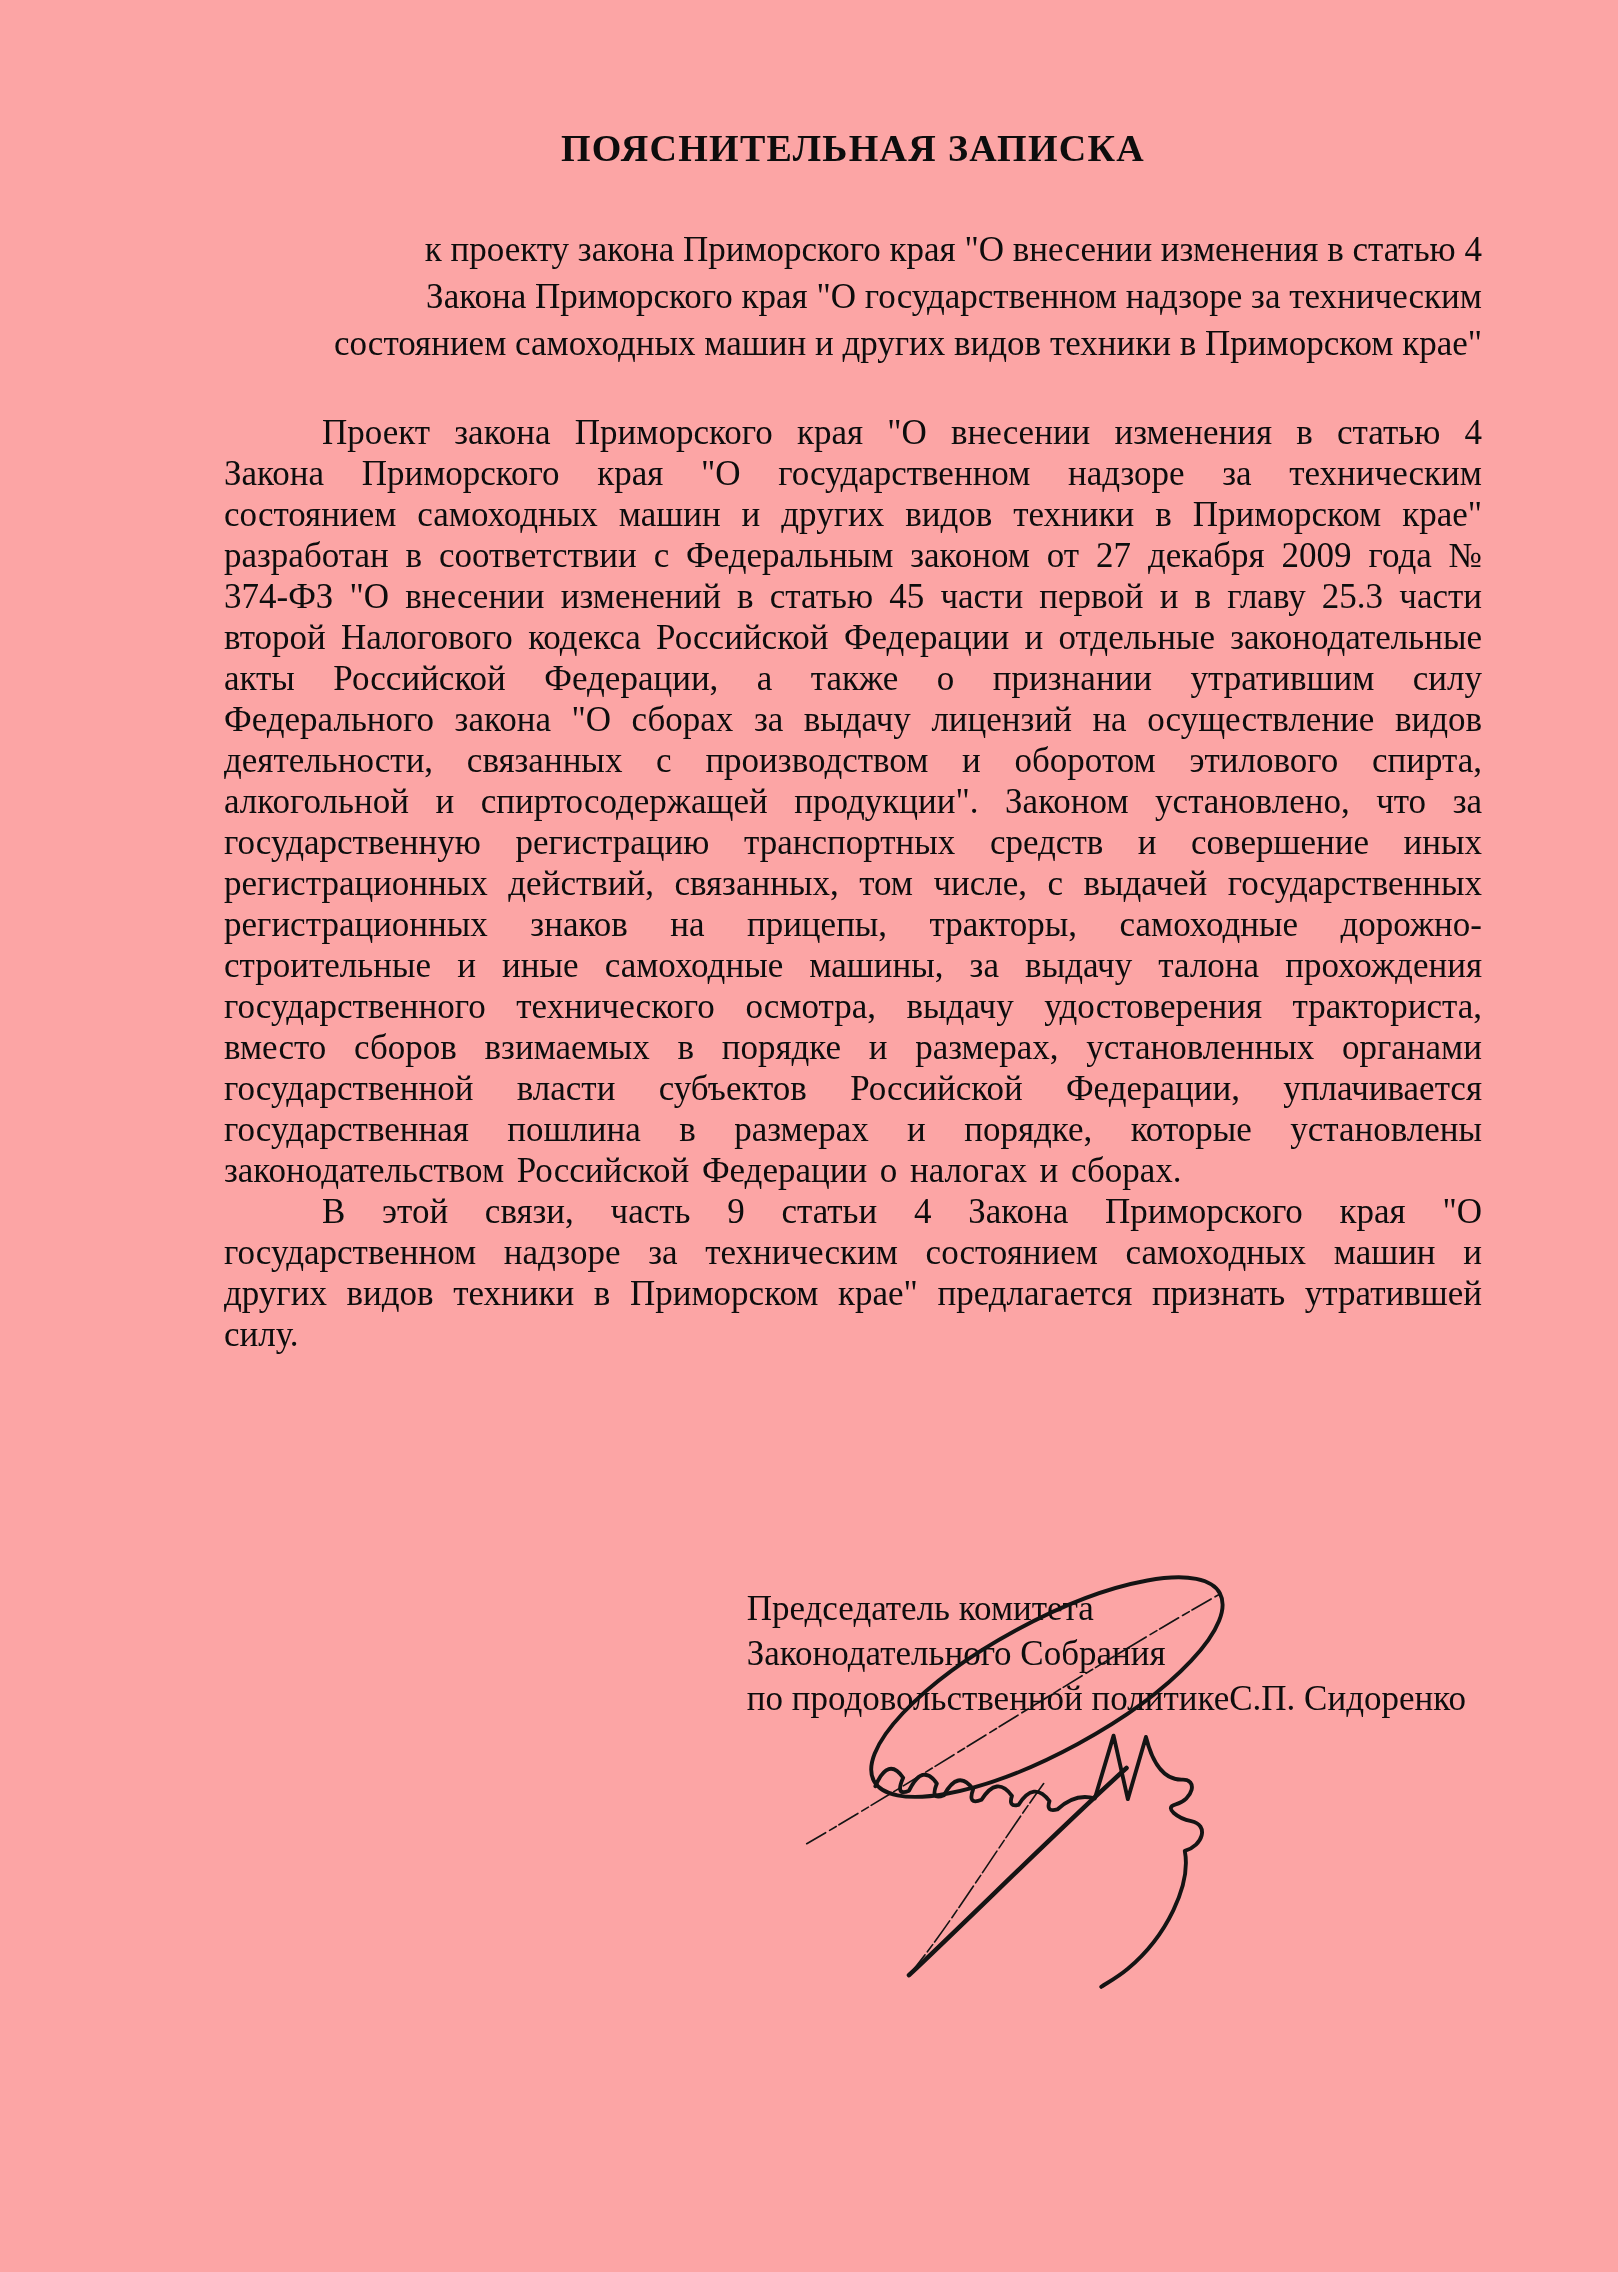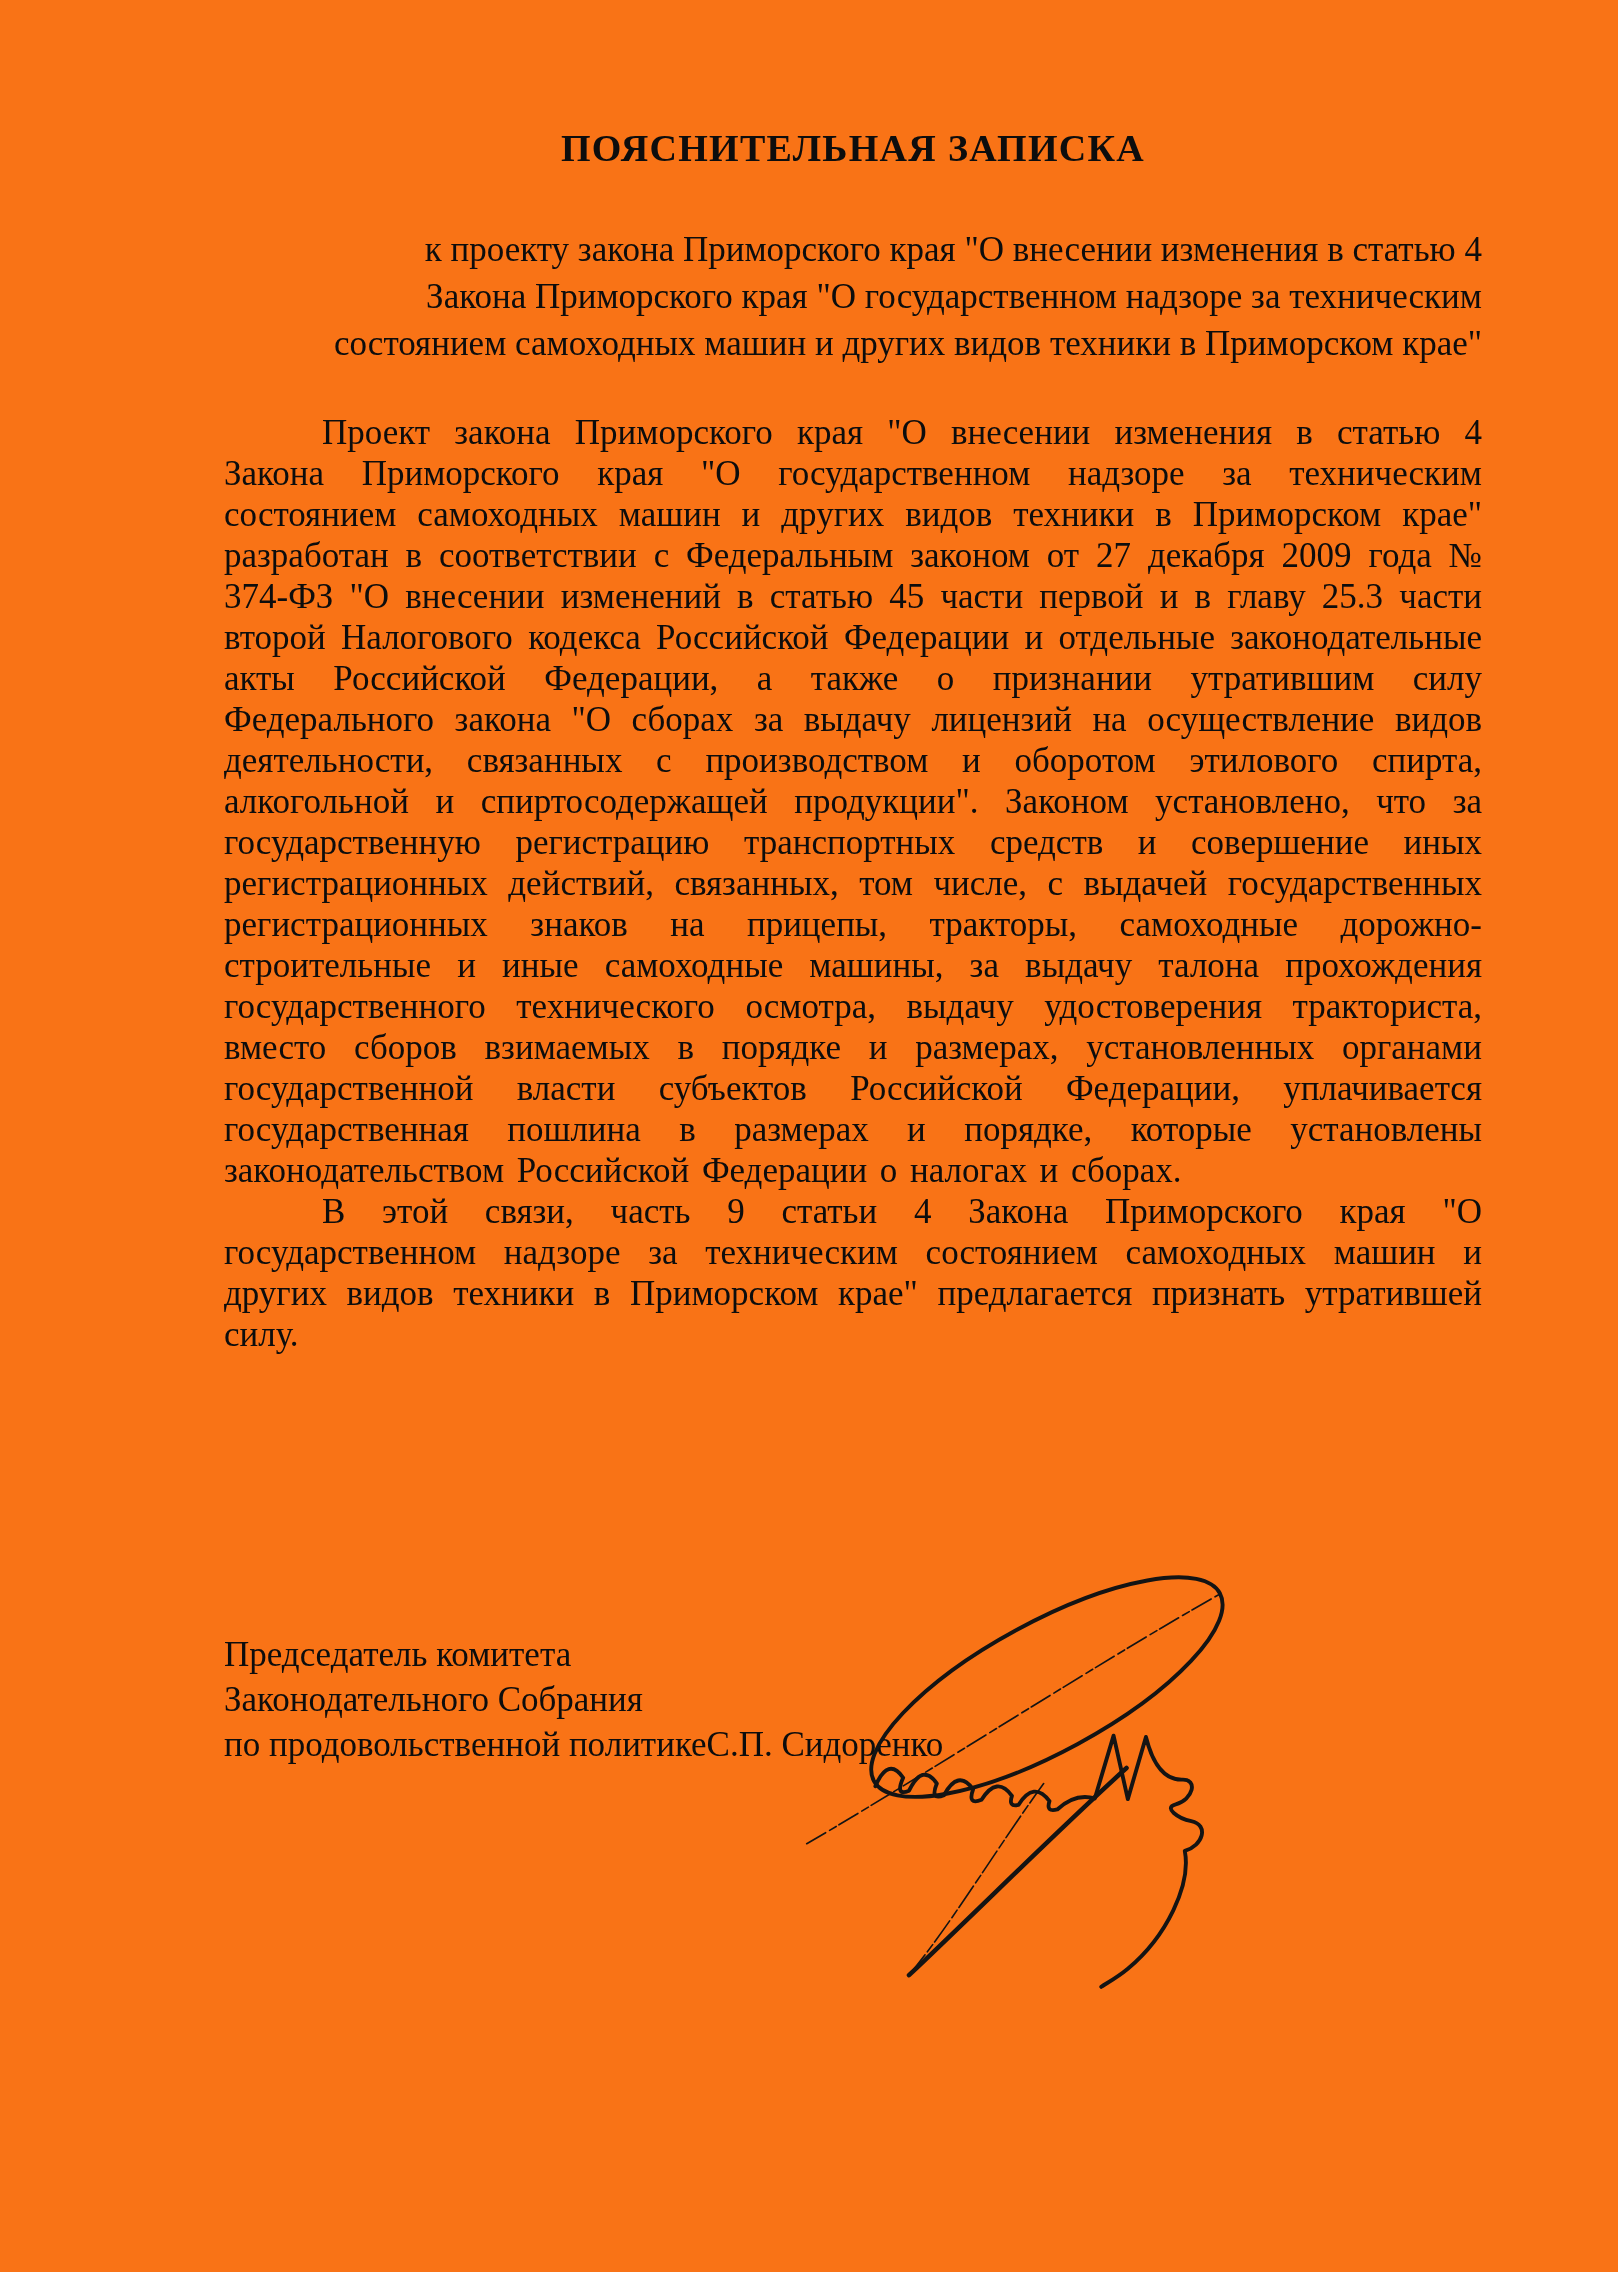--- a/index.html
+++ b/index.html
@@ -4,21 +4,21 @@
 <style>
   html, body {
     margin: 0;
     padding: 0;
     background: #ffffff;
   }
   .page {
     position: relative;
     width: 1618px;
     height: 2273px;
-    background: #f97316;
+    background: #fca5a5;
     font-family: "Liberation Serif", "DejaVu Serif", serif;
     color: #0d0d0d;
     overflow: hidden;
   }
   .content {
     position: absolute;
     left: 224px;
     right: 136px;
     top: 128px;
   }
@@ -40,26 +40,25 @@
     margin: 0;
     font-size: 35px;
     line-height: 41px;
     text-align: justify;
     text-indent: 98px;
     word-spacing: 3.9px;
   }
   .signoff {
     position: absolute;
     left: 224px;
-    right: 136px;
+    right: 152px;
     top: 1586px;
     display: flex;
-    justify-content: flex-start;
+    justify-content: flex-end;
     align-items: flex-end;
-    margin-top: 46px;
   }
   .signoff-position div {
     font-size: 35px;
     line-height: 45px;
     white-space: nowrap;
   }
   .signoff-name {
     font-size: 35px;
     line-height: 45px;
     white-space: nowrap;

